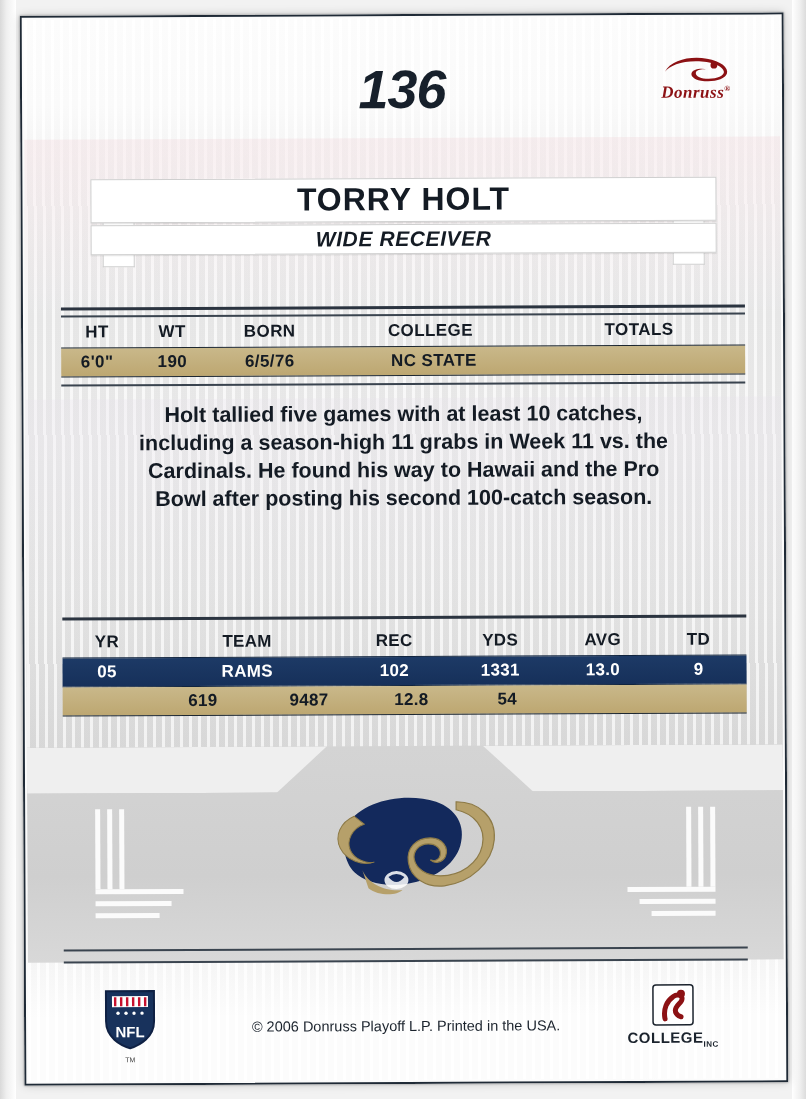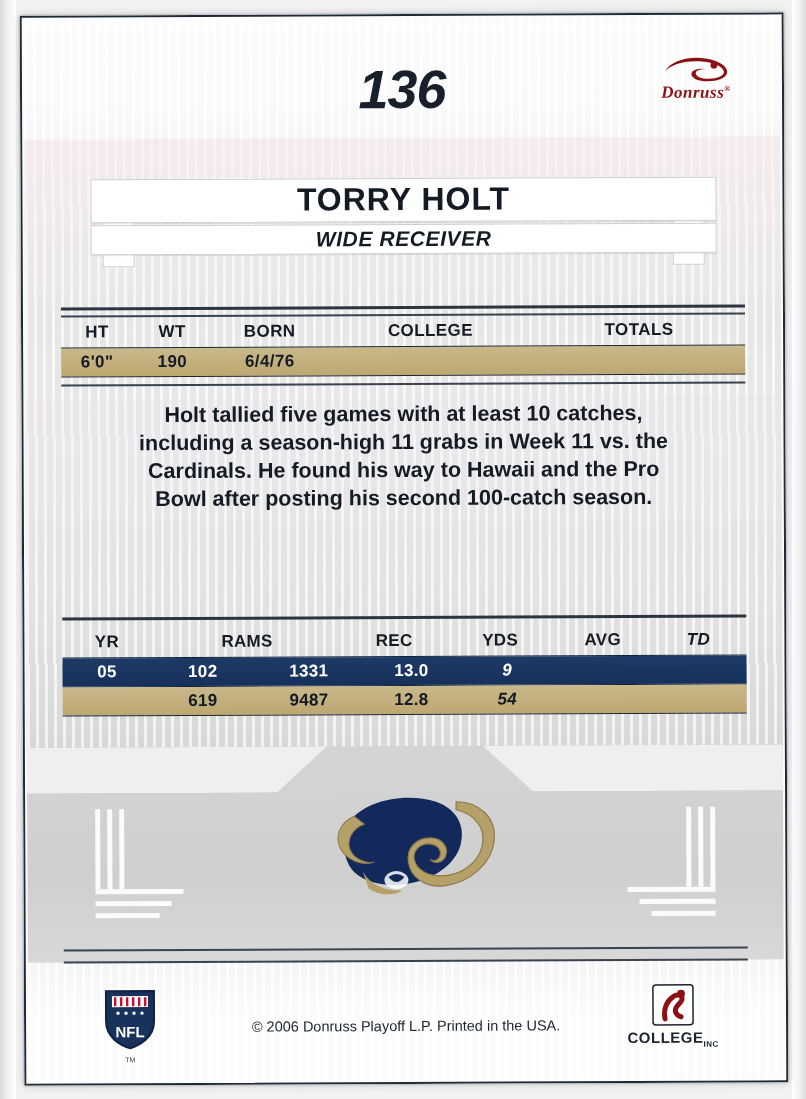--- a/index.html
+++ b/index.html
@@ -278,21 +278,21 @@
     font-size: 17px;
     font-weight: bold;
     letter-spacing: .3px;
   }
   .st-head .c { color: #141b24; }
   .st-row .c1 { width: 13%; }
   .st-row .c2 { width: 28%; }
   .st-row .c3 { width: 15%; }
   .st-row .c4 { width: 16%; }
   .st-row .c5 { width: 14%; }
-  .st-row .c6 { width: 14%; font-style: italic; }
+  .st-row .c6 { width: 14%; }
 
   
   .panel {
     position: absolute;
     left: 0; right: 0;
     top: 728px;
     height: 215px;
     z-index: 5;
   }
   .panel-grey {
@@ -442,41 +442,43 @@
         <div class="vitals-head">
           <div class="c c1">HT</div>
           <div class="c c2">WT</div>
           <div class="c c3">BORN</div>
           <div class="c c4">COLLEGE</div>
           <div class="c c5">TOTALS</div>
         </div>
         <div class="vitals-row">
           <div class="c c1">6'0"</div>
           <div class="c c2">190</div>
-          <div class="c c3">6/4/76</div>
+          <div class="c c3">6/5/76</div>
+          <div class="c c5">NC STATE</div>
         </div>
       </div>
 
       <div class="rule thin" style="top:365px;"></div>
 
       <div class="bio">Holt tallied five games with at least 10 catches, including a season-high 11 grabs in Week 11 vs. the Cardinals. He found his way to Hawaii and the Pro Bowl after posting his second 100-catch season.</div>
 
       <div class="rule" style="top:598px;"></div>
 
       <div class="stats">
         <div class="st-row st-head">
           <div class="c c1">YR</div>
-          <div class="c c2">RAMS</div>
+          <div class="c c2">TEAM</div>
           <div class="c c3">REC</div>
           <div class="c c4">YDS</div>
           <div class="c c5">AVG</div>
           <div class="c c6">TD</div>
         </div>
         <div class="st-row st-year">
           <div class="c c1">05</div>
+          <div class="c c2">RAMS</div>
           <div class="c c3">102</div>
           <div class="c c4">1331</div>
           <div class="c c5">13.0</div>
           <div class="c c6">9</div>
         </div>
         <div class="st-row st-total">
           <div class="c c1"></div>
           <div class="c c3">619</div>
           <div class="c c4">9487</div>
           <div class="c c5">12.8</div>

